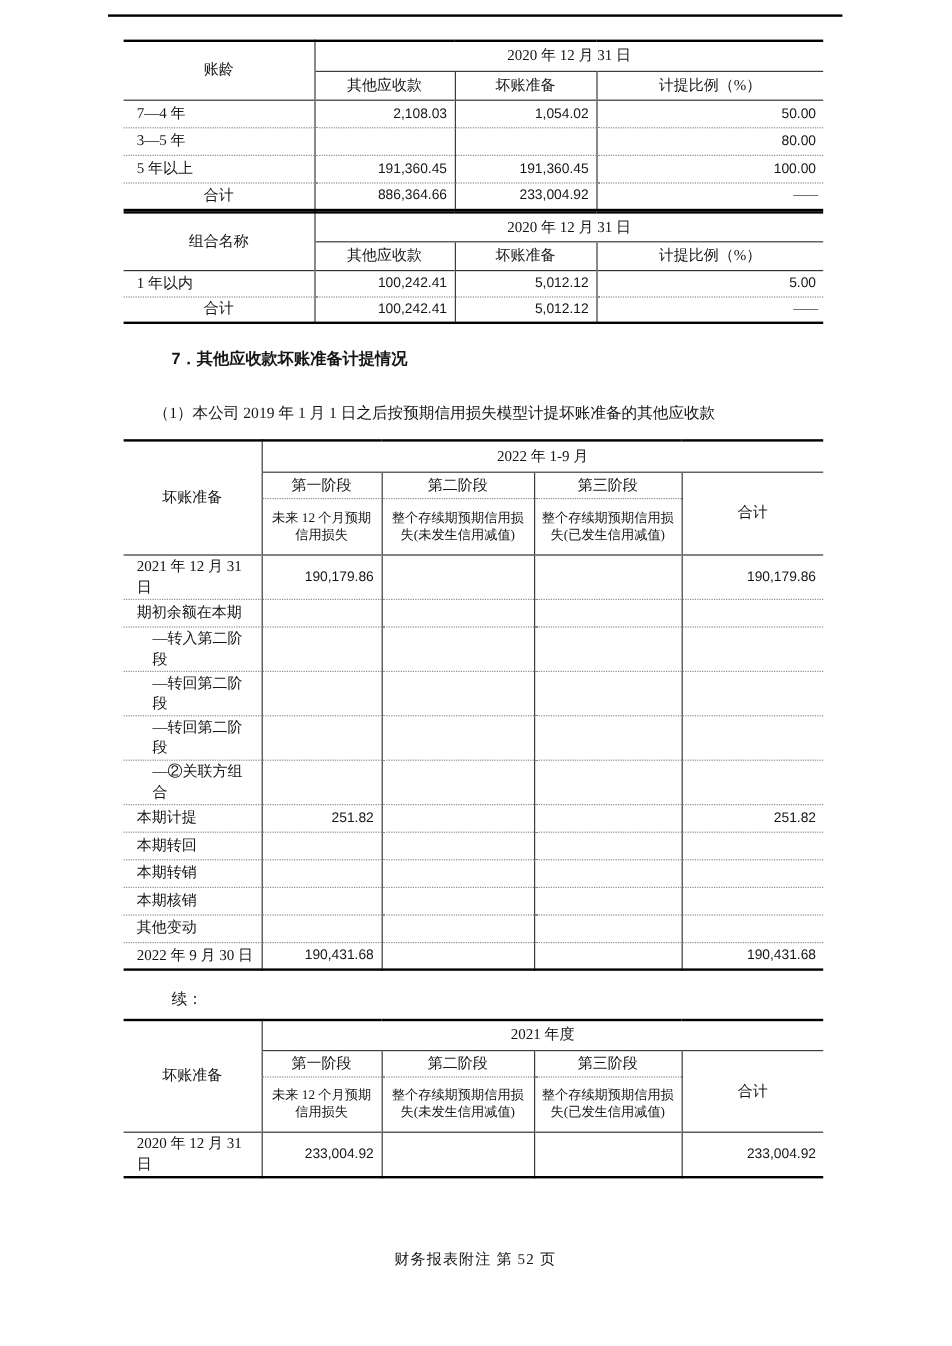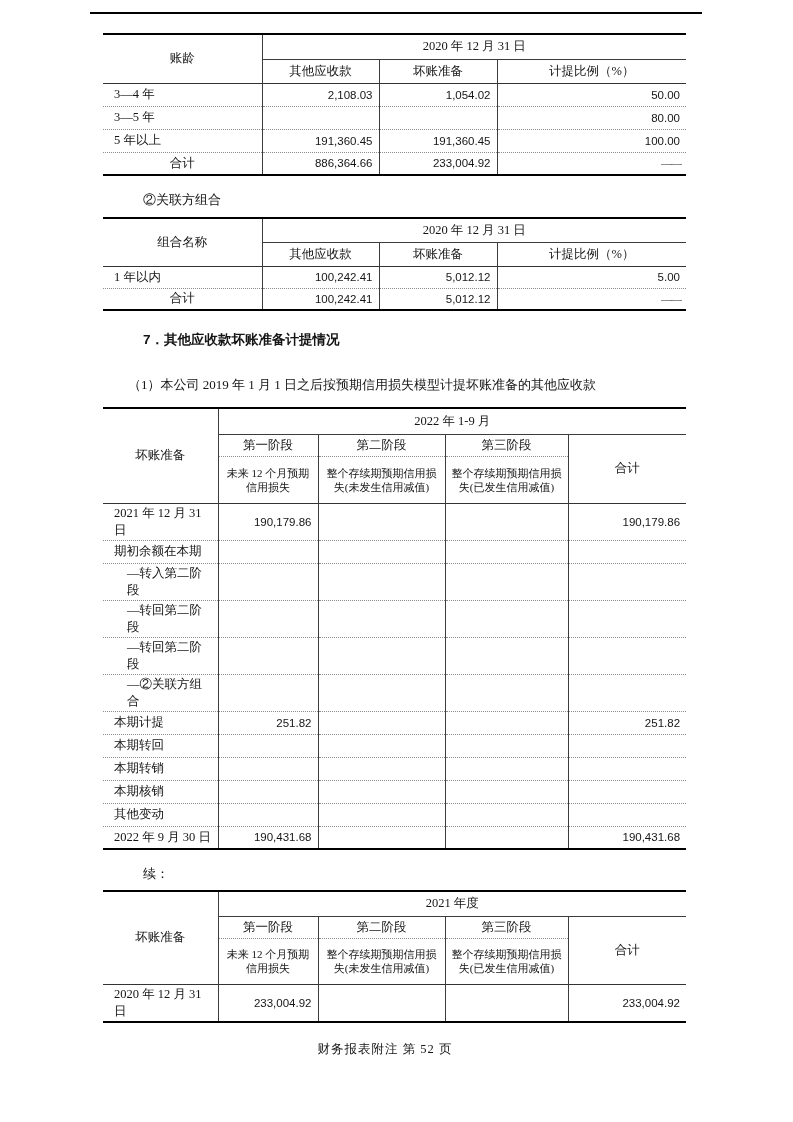--- a/index.html
+++ b/index.html
@@ -41,21 +41,21 @@
   #t4 tr { height:24px; } #t4 tr.h1 { height:25px; } #t4 tr.h2 { height:22px; } #t4 tr.h3 { height:46px; }
 
   .related-heading { margin:15px 0 8px 53px; font-size:13px; }
   .sec7-heading {
     margin:20px 0 0 53px; font-size:13.5px; font-weight:bold;
     font-family:"Liberation Sans","DejaVu Sans",sans-serif;
   }
   .sec7-intro { margin:27px 0 13px 38px; font-size:13px; }
   .continued { margin:15px 0 7px 53px; font-size:13px; }
   .page-footer {
-    position:absolute; left:0; top:1041px; width:770px; text-align:center;
+    position:absolute; left:11px; top:1041px; width:770px; text-align:center;
     font-size:12.5px; letter-spacing:1px;
   }
 </style>
 </head>
 <body>
 
 <div class="page">
   <div class="content">
 
     <hr class="rule">
@@ -71,21 +71,21 @@
           <tr class="h1">
         <td class="center" rowspan="2">账龄</td>
         <td class="center vl" colspan="3">2020 年 12 月 31 日</td>
       </tr>
       <tr class="h2 solid-top">
         <td class="center vl">其他应收款</td>
         <td class="center vl">坏账准备</td>
         <td class="center vl">计提比例（%）</td>
       </tr>
       <tr class="sep">
-        <td class="label">3—4 年</td>
+        <td class="label">7—4 年</td>
         <td class="num vl">2,108.03</td>
         <td class="num vl">1,054.02</td>
         <td class="num vl">50.00</td>
       </tr>
       <tr class="dot">
         <td class="label">3—5 年</td>
         <td class="num vl"></td>
         <td class="num vl"></td>
         <td class="num vl">80.00</td>
       </tr>
@@ -97,21 +97,20 @@
       </tr>
       <tr class="dot">
         <td class="center">合计</td>
         <td class="num vl">886,364.66</td>
         <td class="num vl">233,004.92</td>
         <td class="num vl dash">——</td>
       </tr>
     </tbody>
       </table>
 
-    <div class="related-heading">②关联方组合</div>
 
     <table id="t2">
       <colgroup>
           <col style="width:159px">
           <col style="width:117px">
           <col style="width:118px">
           <col style="width:189px">
         </colgroup>
       <tbody>
           <tr class="h1">

